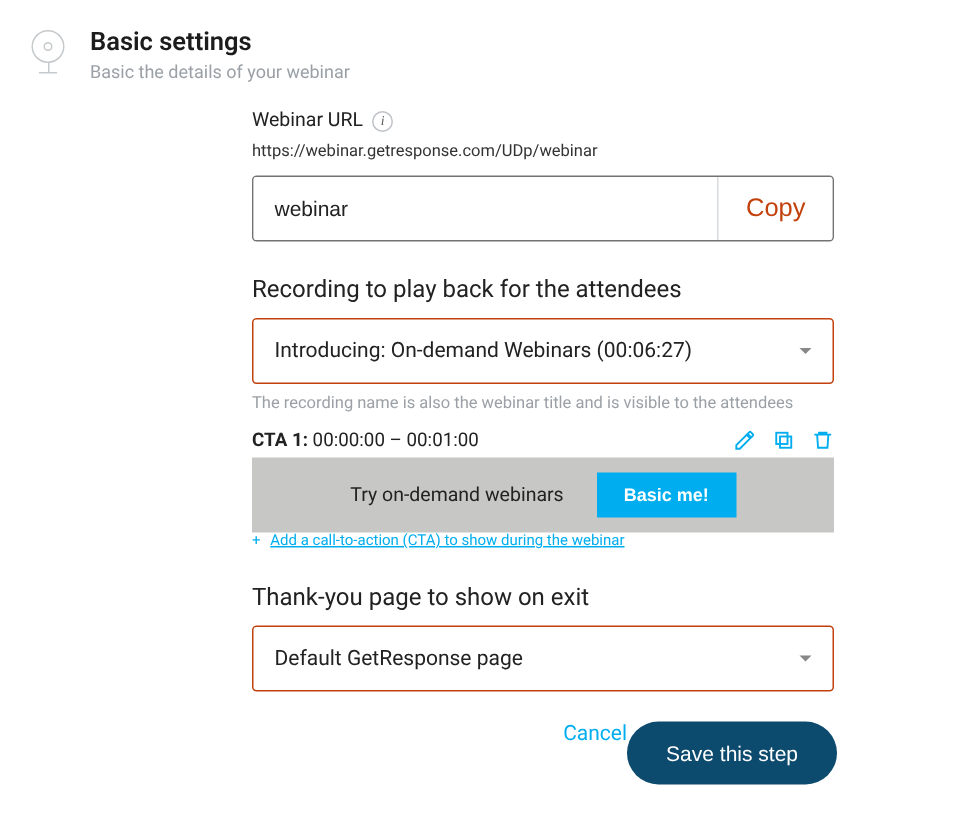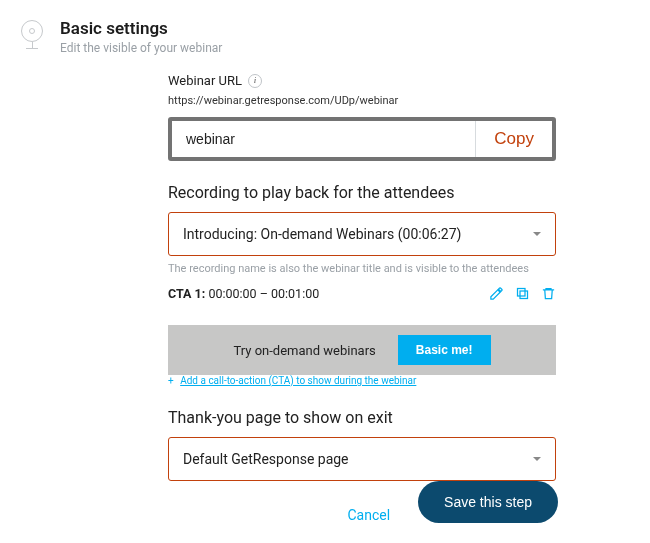--- a/index.html
+++ b/index.html
@@ -72,21 +72,21 @@
     font-style: italic; font-family: Georgia, serif;
     font-size: 9px; color: #555; line-height: 1;
   }
   .url-text {
     font-size: 11px; color: #333;
     margin-top: 6px;
   }
   .input-group {
     margin-top: 10px;
     display: flex;
-    border: 4px solid #737373;
+    border: 1px solid #737373;
     border-radius: 3px;
     overflow: hidden;
     height: 44px;
     background: #fff;
   }
   .input-group input {
     flex: 1;
     border: none;
     padding: 0 14px;
     font-size: 14px;
@@ -137,21 +137,21 @@
   }
   .cta-row .left b { font-weight: 700; }
   .cta-icons { display: flex; gap: 10px; }
   .icon-btn {
     width: 16px; height: 16px;
     display: inline-flex; align-items: center; justify-content: center;
     color: #00aeef; cursor: pointer;
   }
   .icon-btn svg { width: 15px; height: 15px; }
   .cta-bar {
-    margin-top: 24px;
+    margin-top: 4px;
     background: #c7c7c6;
     height: 50px;
     display: flex; align-items: center; justify-content: center;
     gap: 22px;
     font-size: 13px; color: #222;
   }
   .show-me {
     background: #00aeef;
     color: #fff;
     border: none;
@@ -170,21 +170,21 @@
     cursor: pointer;
   }
   .add-cta .plus {
     margin-right: 4px;
     color: #00aeef;
   }
   .footer {
     position: absolute;
     right: 28px;
     bottom: 20px;
-    display: flex; align-items: flex-end; gap: 28px;
+    display: flex; align-items: flex-start; 
   }
   .cancel-link {
     color: #00aeef;
     font-size: 14px;
     cursor: pointer;
   }
   .save-btn {
     background: #0c4a6e;
     color: #fff;
     border: none;
@@ -201,21 +201,21 @@
   <div class="header-row">
     <div class="webcam-icon">
       <div class="webcam-circle">
           <div class="webcam-dot"></div>
         </div>
       <div class="webcam-stem"></div>
       <div class="webcam-base"></div>
     </div>
     <div>
       <div class="title">Basic settings</div>
-      <div class="subtitle">Edit the visible of your webinar</div>
+      <div class="subtitle">Basic the details of your webinar</div>
     </div>
   </div>
 
   <div class="content">
 
     <div class="field-label-row">
       <span>Webinar URL</span>
       <span class="info-badge">i</span>
     </div>
     <div class="url-text">https://webinar.getresponse.com/UDp/webinar</div>

